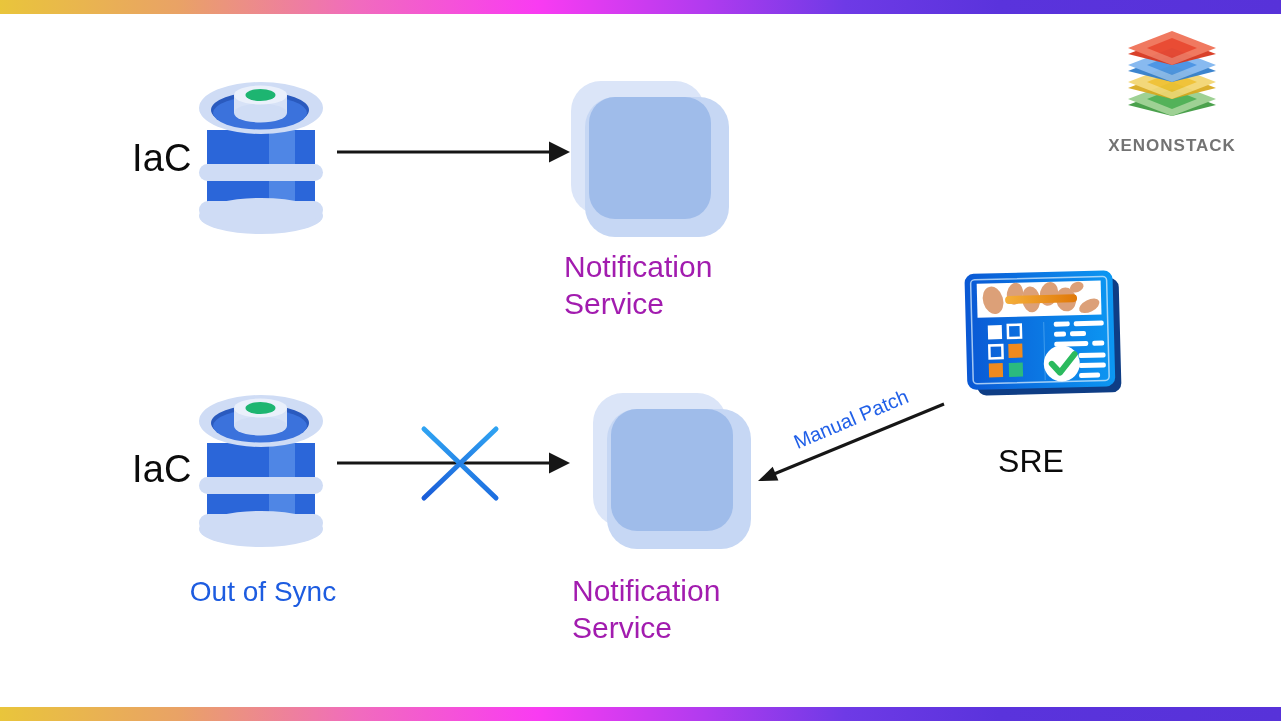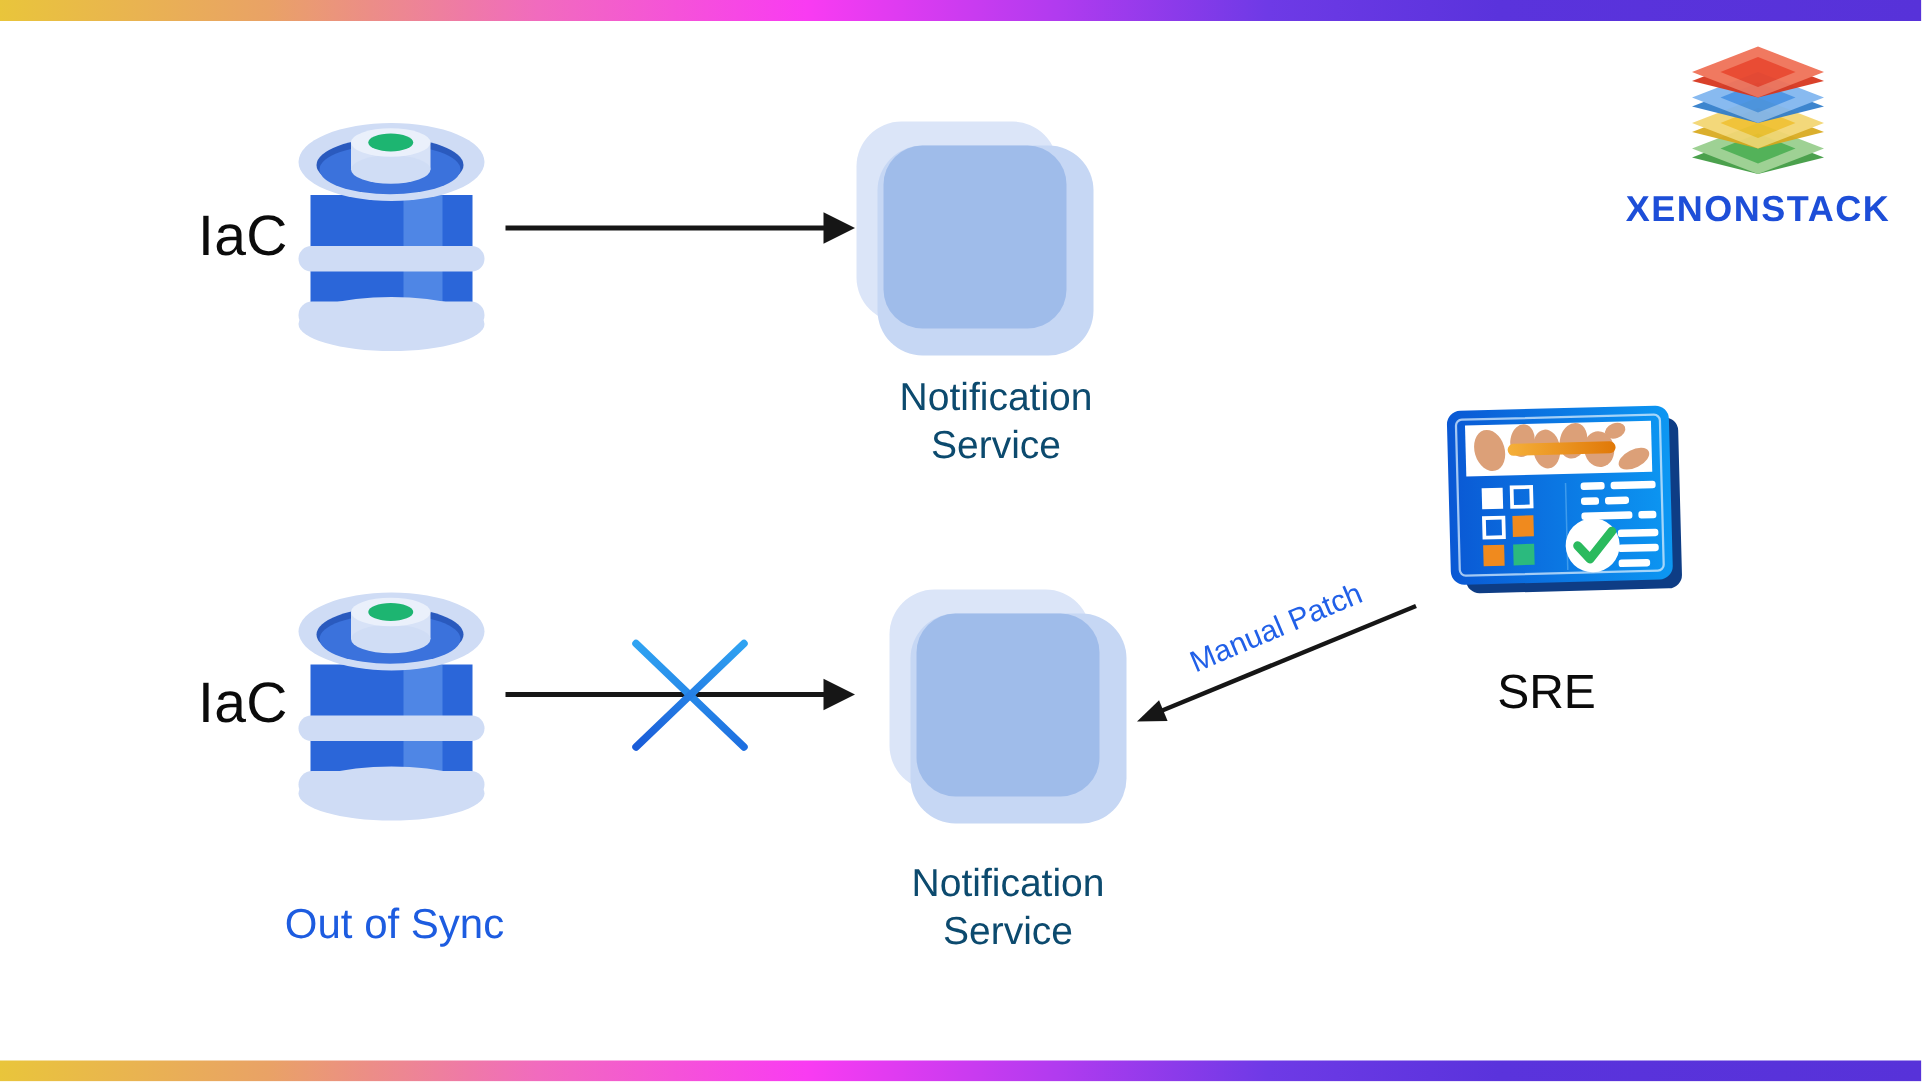--- a/index.html
+++ b/index.html
@@ -12,42 +12,42 @@
     background:linear-gradient(90deg,#e9c53b 0%,#e9a266 14%,#f16bbe 28%,#f93bf2 42%,#b13bef 55%,#6e3ae6 66%,#5a33dc 78%,#5732d9 100%);
   }
   .grad-top{top:0;}
   .grad-bottom{bottom:0;}
   .abs{position:absolute;}
   .arrows-layer{position:absolute;left:0;top:0;width:1281px;height:721px;pointer-events:none;}
   .iac-label{
     position:absolute;font-size:38px;font-weight:500;letter-spacing:.2px;color:#0b0b0b;line-height:1;
   }
   .node-label{
-    position:absolute;width:200px;text-align:center;font-size:26px;font-weight:500;
-    line-height:1.23;color:#0c4a6e;
+    position:absolute;width:200px;text-align:left;font-size:30px;font-weight:500;
+    line-height:1.23;color:#a21caf;
   }
   .status-label{
     position:absolute;width:200px;text-align:center;font-size:28px;font-weight:500;color:#1d5ce0;line-height:1;
   }
   .patch-label{
     position:absolute;width:160px;text-align:center;font-size:20px;font-weight:500;color:#2160e8;
     transform:rotate(-23deg);transform-origin:center;line-height:1;
   }
   .actor-label{
     position:absolute;width:120px;text-align:center;font-size:32px;font-weight:500;color:#0b0b0b;line-height:1;margin-top:31px;
   }
   
   .notif-stack{position:absolute;width:160px;height:158px;}
   .notif-layer{position:absolute;border-radius:30px;}
   .notif-l1{left:0;top:0;width:134px;height:134px;background:#dbe5f8;}
   .notif-l2{left:14px;top:16px;width:144px;height:140px;background:#c6d7f4;}
   .notif-l3{left:18px;top:16px;width:122px;height:122px;background:#9fbcea;border-radius:26px;}
   
   .logo-block{position:absolute;left:1090px;top:30px;width:164px;display:flex;flex-direction:column;align-items:center;}
-  .logo-text{margin-top:10px;font-size:24px;font-weight:700;letter-spacing:1px;color:#1d4ed8;}
+  .logo-text{margin-top:20px;font-size:17px;font-weight:700;letter-spacing:1px;color:#737373;}
 </style>
 </head>
 <body>
 
 <div class="canvas">
 
   <div class="grad-bar grad-top"></div>
   <div class="grad-bar grad-bottom"></div>
 
   <svg class="arrows-layer" viewBox="0 0 1281 721">
@@ -147,21 +147,21 @@
       <ellipse cx="64" cy="28" rx="62" ry="26" fill="#cfdcf5"></ellipse>
       <ellipse cx="63" cy="30" rx="49" ry="18" fill="#2a5abe"></ellipse>
       <ellipse cx="63" cy="33" rx="47" ry="16.5" fill="#3b72dc"></ellipse>
       <rect x="37" y="15" width="53" height="18" fill="#d7e2f7"></rect>
       <ellipse cx="63.5" cy="33" rx="26.5" ry="9.5" fill="#d0ddf5"></ellipse>
       <ellipse cx="63.5" cy="15" rx="26.5" ry="9.5" fill="#eaf0fb"></ellipse>
       <ellipse cx="63.5" cy="15" rx="15" ry="6" fill="#1db571"></ellipse>
     </svg>
   </div>
 
-  <div class="status-label" style="left:163px;top:578px;margin-top:24px;">Out of Sync</div>
+  <div class="status-label" style="left:163px;top:578px;">Out of Sync</div>
 
   <div class="notif-stack" style="left:593px;top:393px;">
     <div class="notif-layer notif-l1"></div>
     <div class="notif-layer notif-l2"></div>
     <div class="notif-layer notif-l3"></div>
   </div>
   <div class="node-label" style="left:572px;top:573px;">Notification Service</div>
 
   <div class="patch-label" style="left:771px;top:409px;">Manual Patch</div>
 

